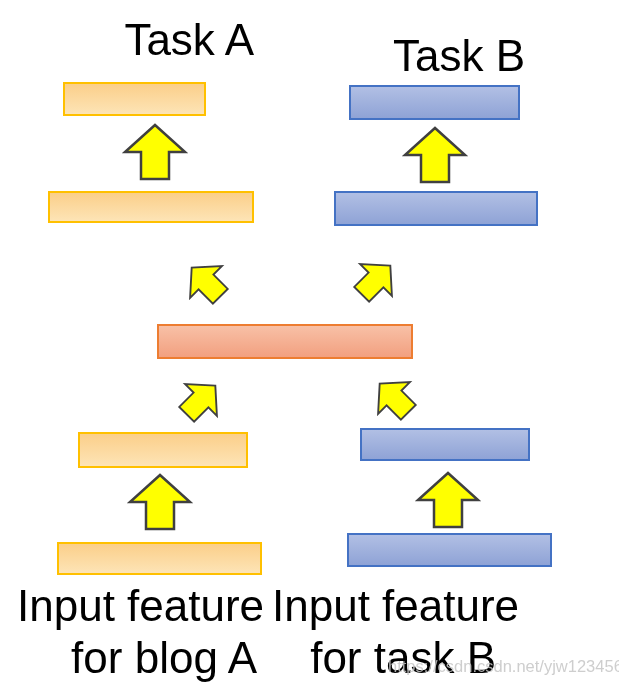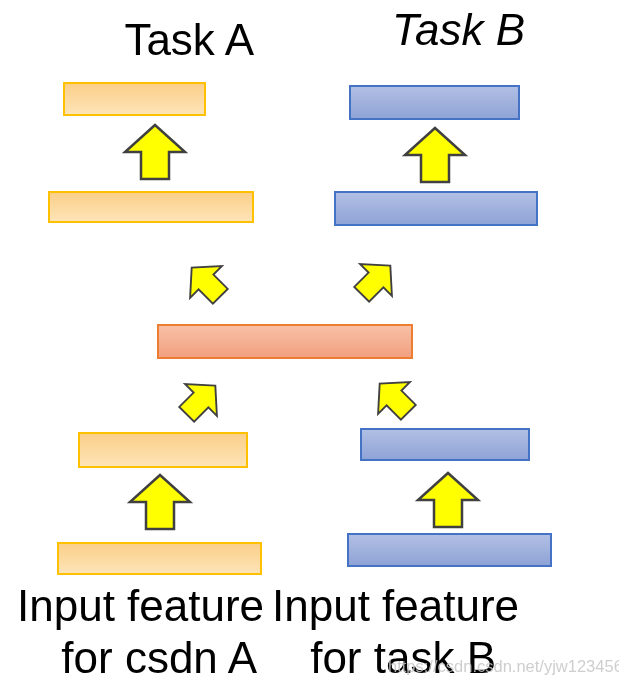--- a/index.html
+++ b/index.html
@@ -67,21 +67,21 @@
     white-space: nowrap;
     letter-spacing: 0px;
   }
 </style>
 </head>
 <body>
 
 <div id="canvas">
 
   <div class="label" style="left:54px; top:14px; width:200px;">Task A</div>
-  <div class="label" style="left:325px; top:4px; width:200px;font-style:italic;">Task B</div>
+  <div class="label" style="left:325px; top:30px; width:200px;">Task B</div>
 
   <div class="bar bar-orange" style="left:63px;  top:82px;  width:143px; height:34px;"></div>
   <div class="bar bar-orange" style="left:48px;  top:191px; width:206px; height:32px;"></div>
   <div class="bar bar-orange" style="left:78px;  top:432px; width:170px; height:36px;"></div>
   <div class="bar bar-orange" style="left:57px;  top:542px; width:205px; height:33px;"></div>
 
   <div class="bar bar-blue" style="left:349px; top:85px;  width:171px; height:35px;"></div>
   <div class="bar bar-blue" style="left:334px; top:191px; width:204px; height:35px;"></div>
   <div class="bar bar-blue" style="left:360px; top:428px; width:170px; height:33px;"></div>
   <div class="bar bar-blue" style="left:347px; top:533px; width:205px; height:34px;"></div>
@@ -126,19 +126,19 @@
         <polygon points="36,2 6,29 22,29 22,56 50,56 50,29 66,29"></polygon>
       </svg>
   </div>
   <div class="arrow" style="left:412px; top:471px; width:72px; height:58px;">
     <svg viewBox="0 0 72 58">
         <polygon points="36,2 6,29 22,29 22,56 50,56 50,29 66,29"></polygon>
       </svg>
   </div>
 
   <div class="label" style="left:17px; top:580px; width:240px;">Input feature</div>
-  <div class="label" style="left:17px; top:632px; width:240px;">for csdn A</div>
+  <div class="label" style="left:17px; top:632px; width:240px;">for blog A</div>
   <div class="label" style="left:272px; top:580px; width:240px;">Input feature</div>
   <div class="label" style="left:256px; top:632px; width:240px;">for task B</div>
 
   <div class="watermark">https://csdn.csdn.net/yjw123456</div>
 
 </div>
 
 </body></html>

